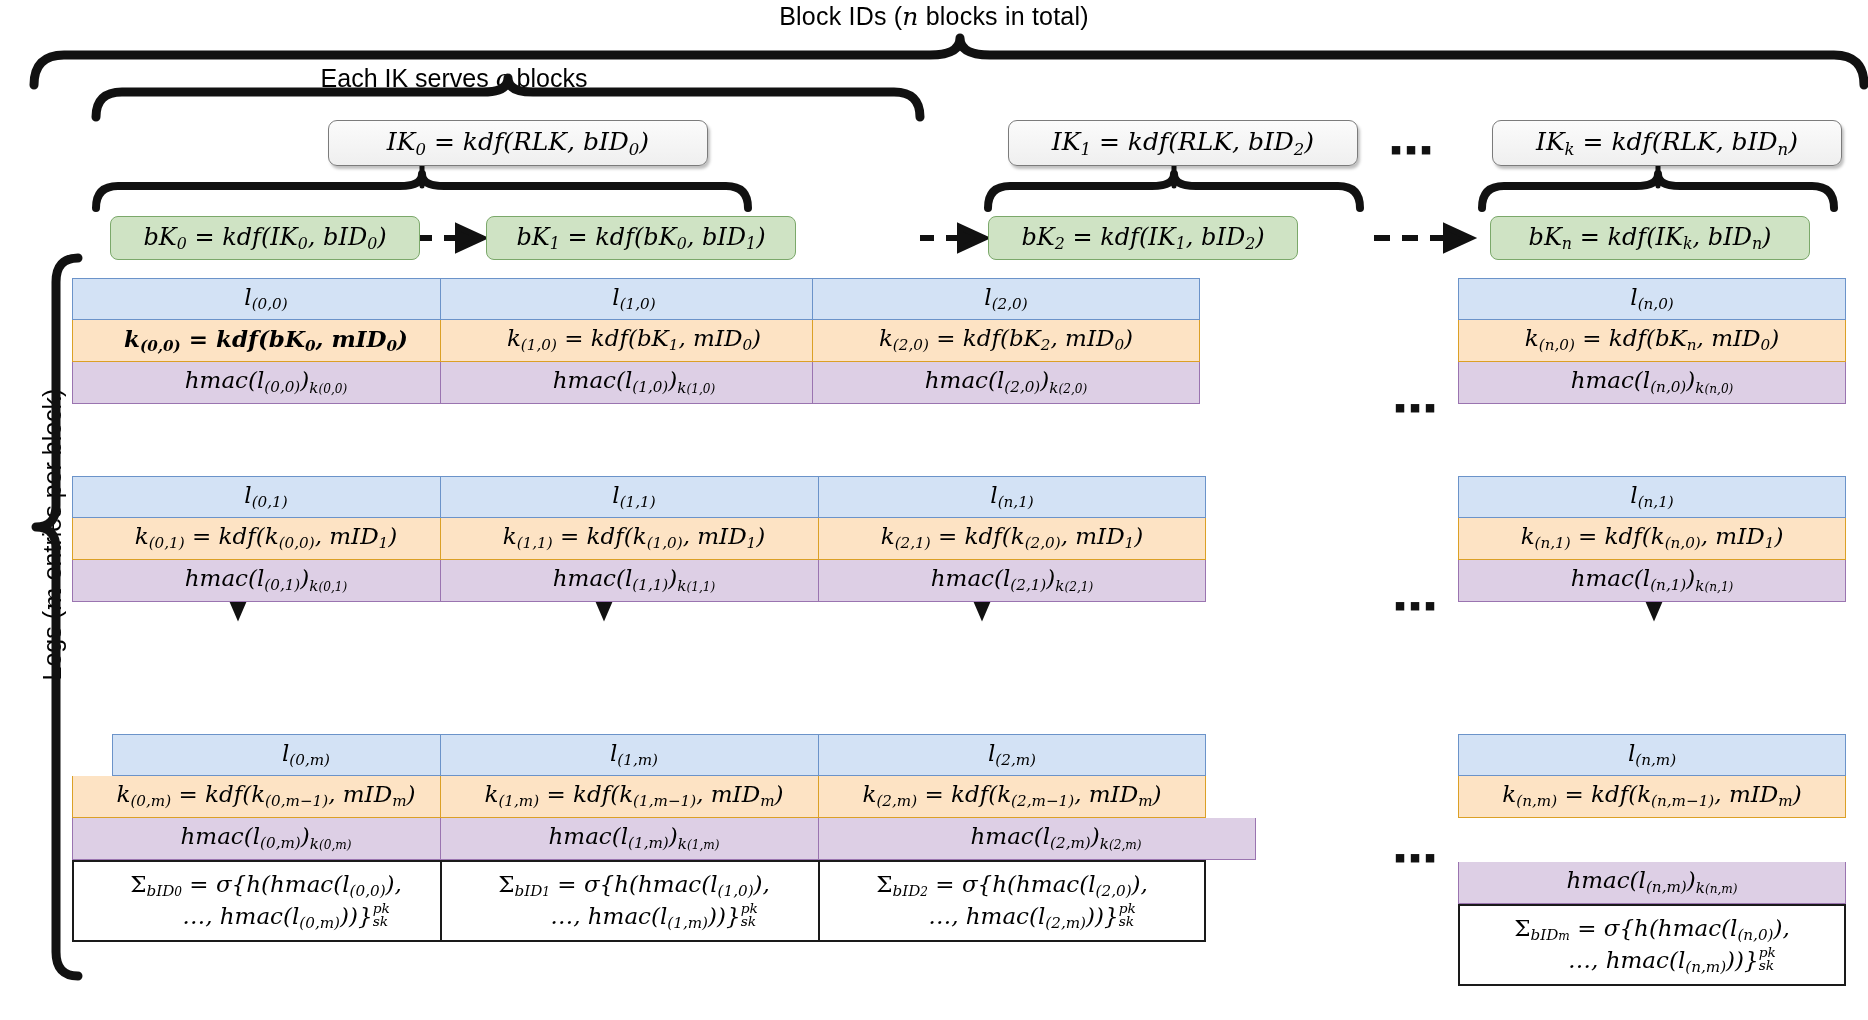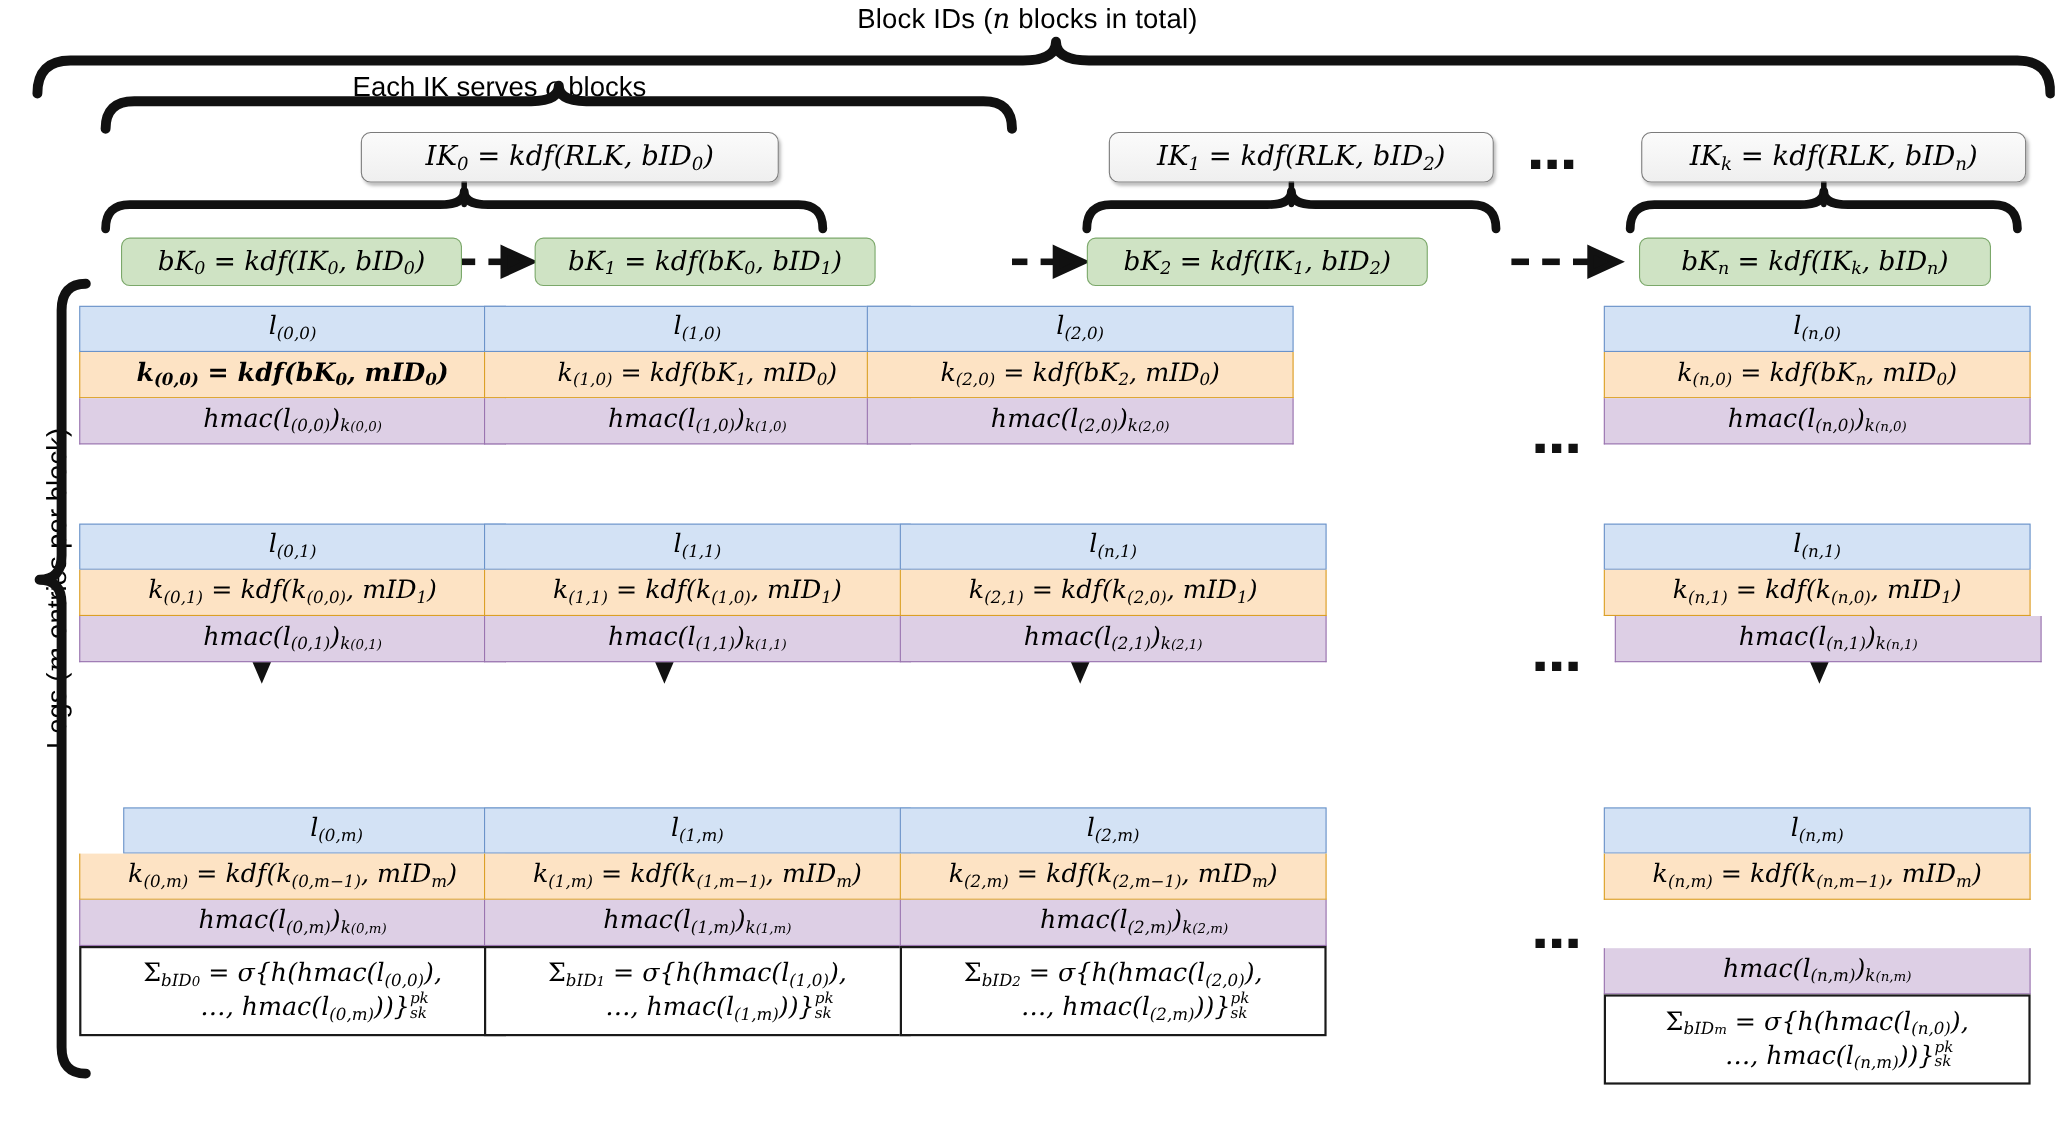--- a/index.html
+++ b/index.html
@@ -256,21 +256,21 @@
         <span class="mth"><span>k</span><span class="sub">(1,m)</span><span class="up"> = </span><span>kdf(k</span><span class="sub">(1,m−1)</span><span>, mID</span><span class="sub">m</span><span>)</span></span>
       </div>
       <div class="cell h" style="width: 388px;">
         <span class="mth"><span>hmac(l</span><span class="sub">(1,m)</span><span>)</span><span class="sub">k<span style="font-size:.8em;">(1,m)</span></span></span>
       </div>
       <div class="cell sig" style="width: 388px;">
         <span class="ln mth"><span class="up">Σ</span><span class="sub">bID<span style="font-size:.8em;">1</span></span> <span>= σ{h(hmac(l</span><span class="sub">(1,0)</span><span>),</span></span>
         <span class="ln ln2 mth"><span>…, hmac(l</span><span class="sub">(1,m)</span><span>))}</span><span class="supsub"><span style="display:block;">pk</span><span style="display:block;">sk</span></span></span>
       </div>
     </div>
-    <div class="grp" style="left: 788px; top: 278px; width: 388px;">
+    <div class="grp" style="left: 812px; top: 278px; width: 388px;">
       <div class="cell l" style="width: 388px;">
         <span class="mth"><span>l</span><span class="sub">(2,0)</span></span>
       </div>
       <div class="cell k" style="width: 388px;">
         <span class="mth"><span>k</span><span class="sub">(2,0)</span><span class="up"> = </span><span>kdf(bK</span><span class="sub">2</span><span>, mID</span><span class="sub">0</span><span>)</span></span>
       </div>
       <div class="cell h" style="width: 388px;">
         <span class="mth"><span>hmac(l</span><span class="sub">(2,0)</span><span>)</span><span class="sub">k<span style="font-size:.8em;">(2,0)</span></span></span>
       </div>
     </div>
@@ -285,21 +285,21 @@
         <span class="mth"><span>hmac(l</span><span class="sub">(2,1)</span><span>)</span><span class="sub">k<span style="font-size:.8em;">(2,1)</span></span></span>
       </div>
     </div>
     <div class="grp" style="left: 818px; top: 734px; width: 388px;">
       <div class="cell l" style="width: 388px;">
         <span class="mth"><span>l</span><span class="sub">(2,m)</span></span>
       </div>
       <div class="cell k" style="width: 388px;">
         <span class="mth"><span>k</span><span class="sub">(2,m)</span><span class="up"> = </span><span>kdf(k</span><span class="sub">(2,m−1)</span><span>, mID</span><span class="sub">m</span><span>)</span></span>
       </div>
-      <div class="cell h" style="width: 388px; padding-left: 38px;">
+      <div class="cell h" style="width: 438px; padding-left: 38px;">
         <span class="mth"><span>hmac(l</span><span class="sub">(2,m)</span><span>)</span><span class="sub">k<span style="font-size:.8em;">(2,m)</span></span></span>
       </div>
       <div class="cell sig" style="width: 388px;">
         <span class="ln mth"><span class="up">Σ</span><span class="sub">bID<span style="font-size:.8em;">2</span></span> <span>= σ{h(hmac(l</span><span class="sub">(2,0)</span><span>),</span></span>
         <span class="ln ln2 mth"><span>…, hmac(l</span><span class="sub">(2,m)</span><span>))}</span><span class="supsub"><span style="display:block;">pk</span><span style="display:block;">sk</span></span></span>
       </div>
     </div>
     <div class="grp" style="left: 1458px; top: 278px; width: 388px;">
       <div class="cell l" style="width: 388px;">
         <span class="mth"><span>l</span><span class="sub">(n,0)</span></span>
@@ -311,21 +311,21 @@
         <span class="mth"><span>hmac(l</span><span class="sub">(n,0)</span><span>)</span><span class="sub">k<span style="font-size:.8em;">(n,0)</span></span></span>
       </div>
     </div>
     <div class="grp" style="left: 1458px; top: 476px; width: 388px;">
       <div class="cell l" style="width: 388px;">
         <span class="mth"><span>l</span><span class="sub">(n,1)</span></span>
       </div>
       <div class="cell k" style="width: 388px;">
         <span class="mth"><span>k</span><span class="sub">(n,1)</span><span class="up"> = </span><span>kdf(k</span><span class="sub">(n,0)</span><span>, mID</span><span class="sub">1</span><span>)</span></span>
       </div>
-      <div class="cell h" style="width: 388px; margin-left: 10px;">
+      <div class="cell h" style="width: 388px;">
         <span class="mth"><span>hmac(l</span><span class="sub">(n,1)</span><span>)</span><span class="sub">k<span style="font-size:.8em;">(n,1)</span></span></span>
       </div>
     </div>
     <div class="grp" style="left: 1458px; top: 734px; width: 388px;">
       <div class="cell l" style="width: 388px;">
         <span class="mth"><span>l</span><span class="sub">(n,m)</span></span>
       </div>
       <div class="cell k" style="width: 388px;">
         <span class="mth"><span>k</span><span class="sub">(n,m)</span><span class="up"> = </span><span>kdf(k</span><span class="sub">(n,m−1)</span><span>, mID</span><span class="sub">m</span><span>)</span></span>
       </div>

